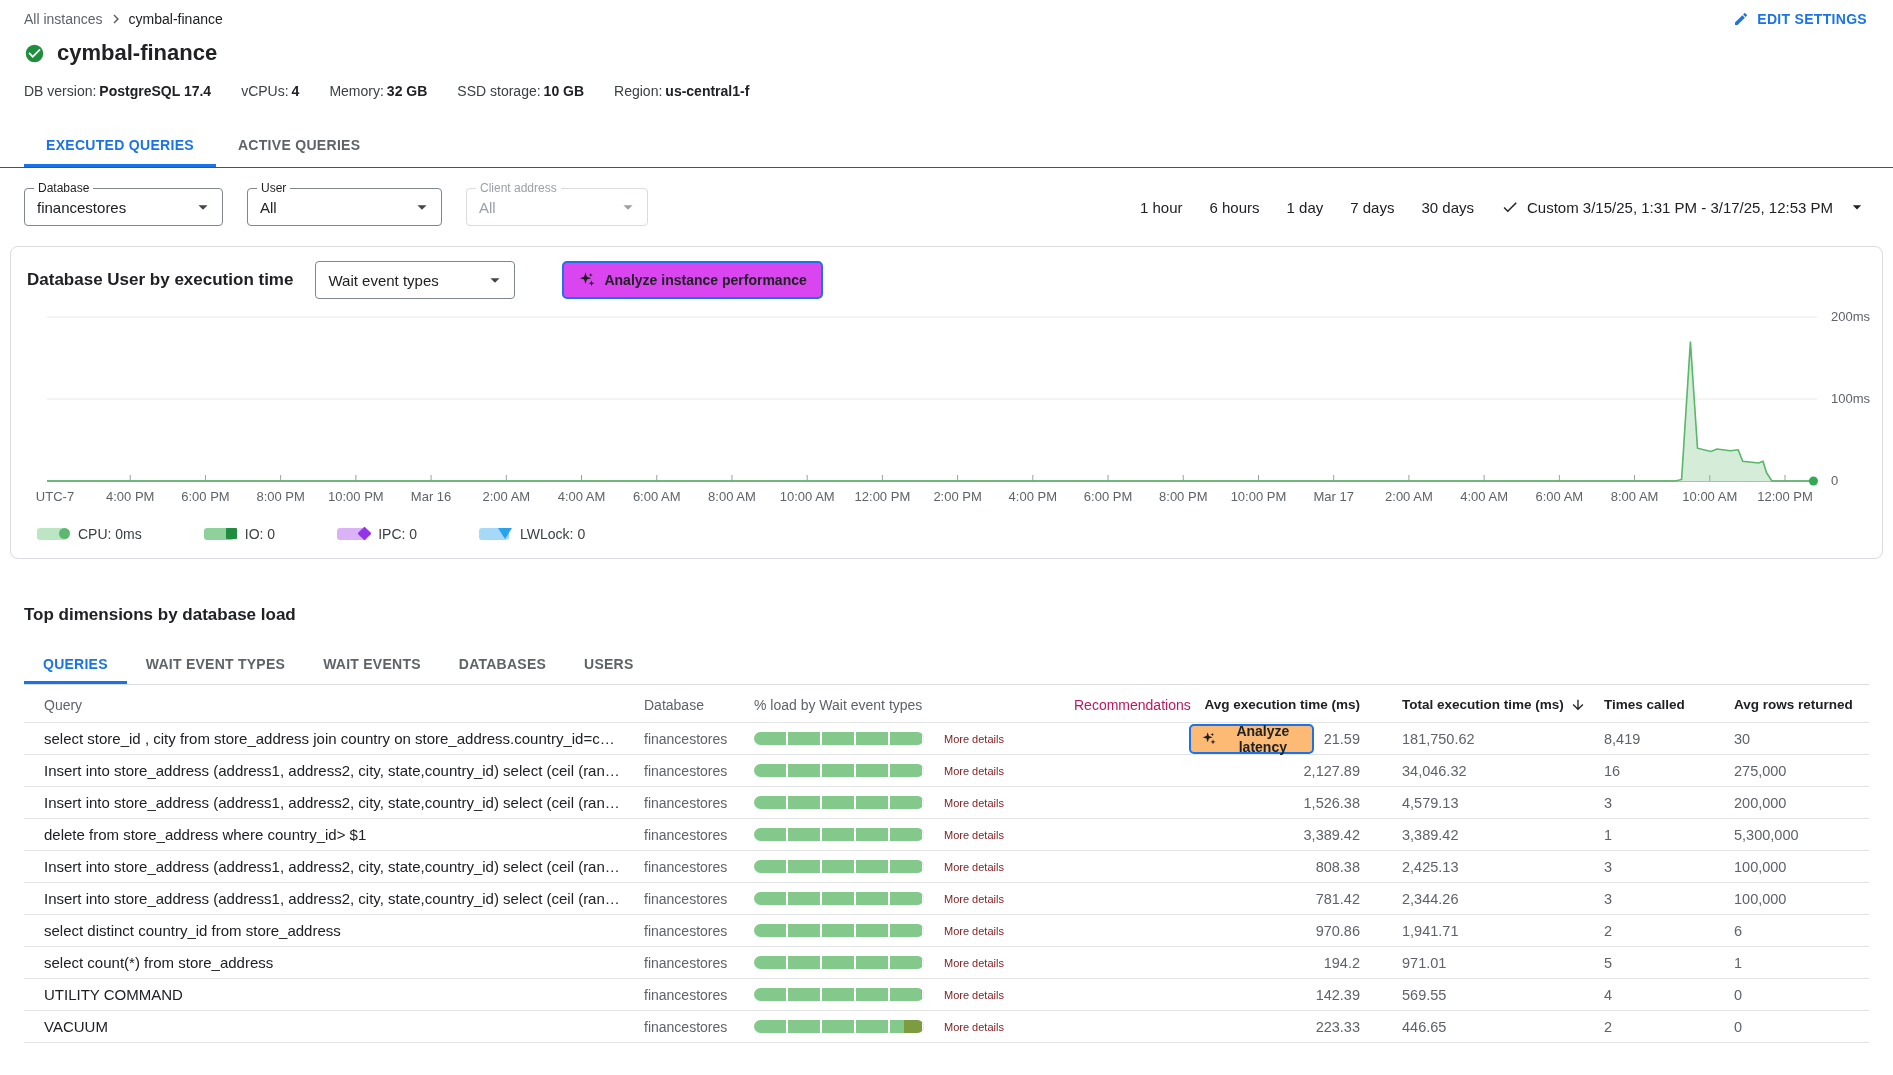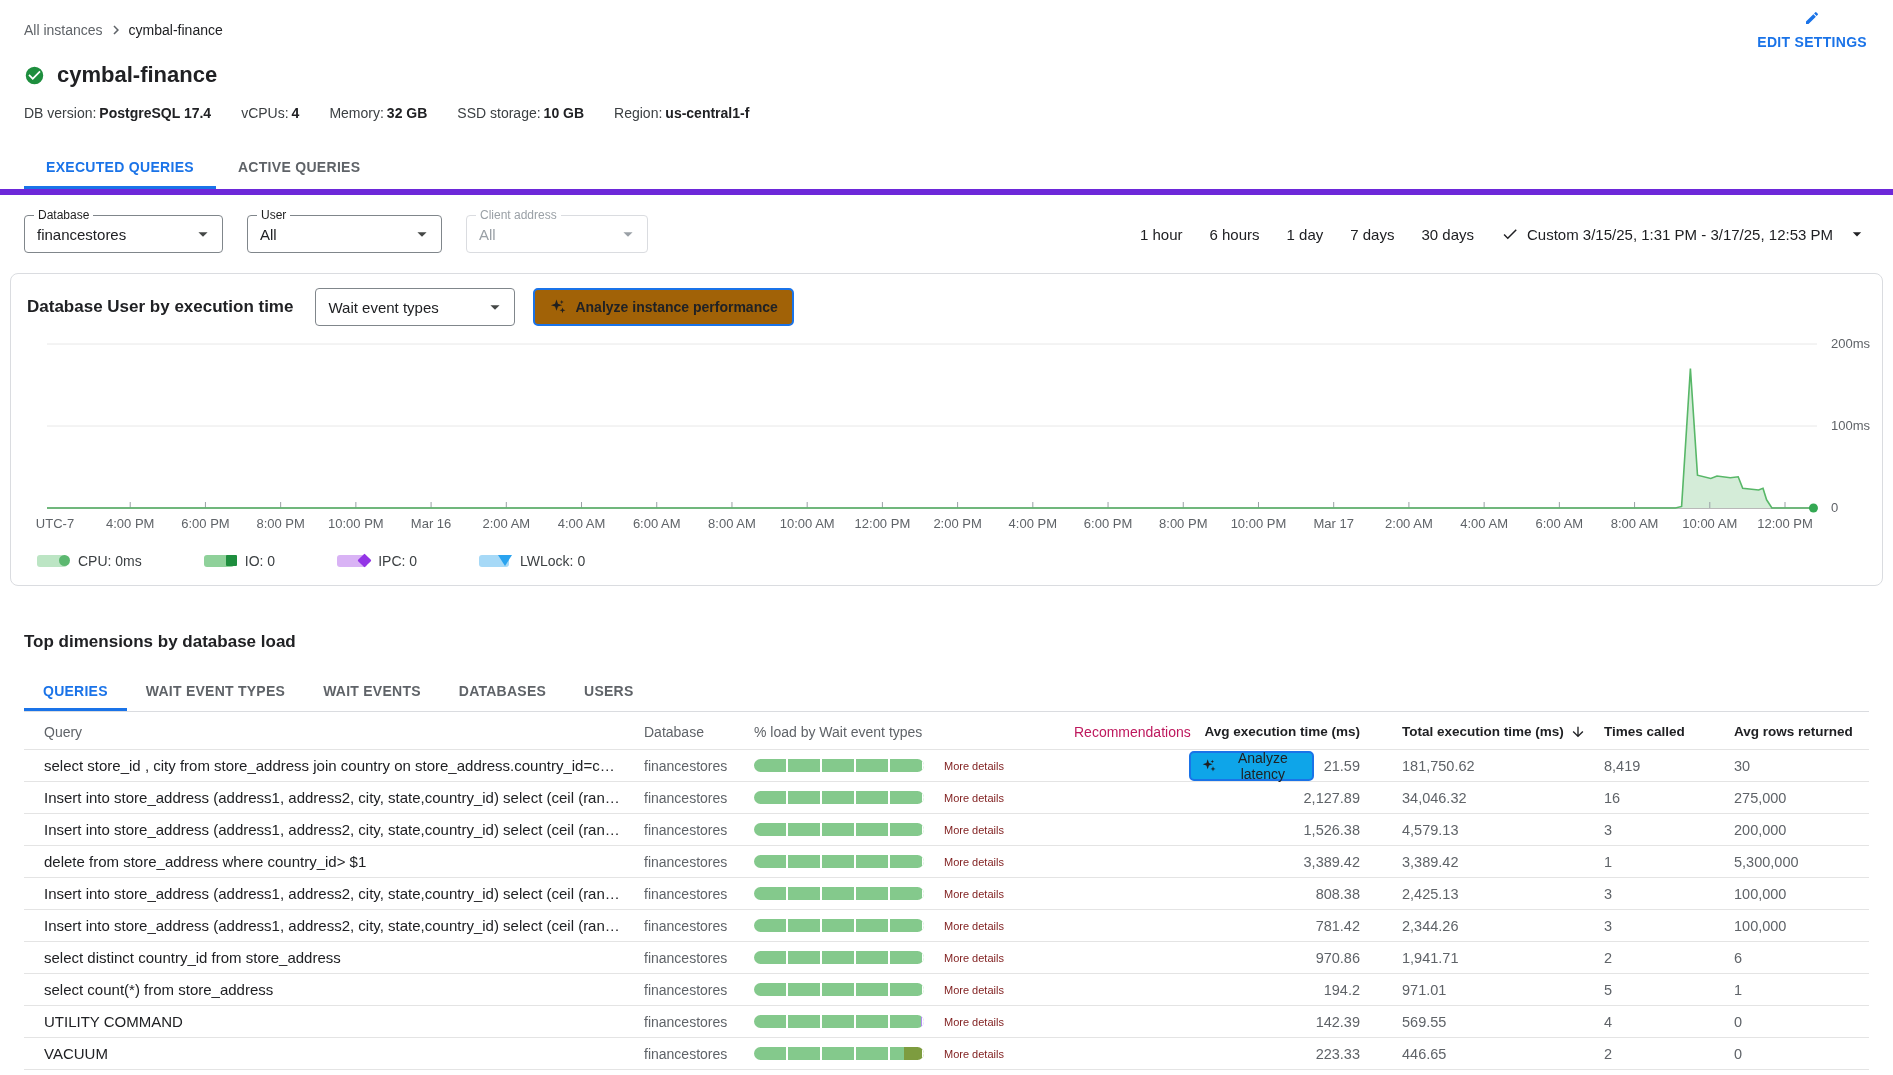--- a/index.html
+++ b/index.html
@@ -6,48 +6,48 @@
   html,body { margin:0; padding:0; background:#fff; }
   body {
     width:1893px; height:1075px; overflow:hidden;
     font-family:"Liberation Sans","DejaVu Sans",sans-serif;
     color:#202124; font-size:15px;
   }
   .topbar { display:flex; justify-content:space-between; align-items:center; padding:10px 26px 0 24px; }
   .breadcrumb { display:flex; align-items:center; gap:4px; font-size:14px; }
   .crumb-root { color:#5f6368; cursor:pointer; }
   .crumb-cur { color:#202124; }
-  .edit-settings { display:flex; align-items:center; gap:8px; color:#1a73e8; font-size:14px; font-weight:bold; letter-spacing:.3px; cursor:pointer;flex-direction:column; }
+  .edit-settings { display:flex; align-items:center; gap:8px; color:#1a73e8; font-size:14px; font-weight:bold; letter-spacing:.3px; cursor:pointer; }
   .title-row { display:flex; align-items:center; gap:12px; padding:12px 24px 0; }
   .page-title { font-size:22px; font-weight:bold; }
   .info-row { display:flex; gap:30px; padding:17px 24px 0; font-size:14px; color:#3c4043; }
   .info-pair b { color:#202124; margin-left:3px; }
 
-  .tabs-row { display:flex; margin-top:24px; border-bottom:6px solid #6d28d9; padding:0 24px; }
+  .tabs-row { display:flex; margin-top:24px; border-bottom:1px solid #6d28d9; padding:0 24px; }
   .tab { padding:14px 22px 11px; font-size:14px; font-weight:bold; letter-spacing:.3px; color:#5f6368; border-bottom:3px solid transparent; cursor:pointer; }
   .tab.active { color:#1a73e8; border-bottom-color:#1a73e8; }
 
   .filter-row { display:flex; align-items:center; padding:20px 26px 0 24px; }
   .mselect { position:relative; height:38px; border:1px solid #80868b; border-radius:4px; display:flex; align-items:center; justify-content:space-between; padding:0 8px 0 12px; margin-right:24px; cursor:pointer; background:#fff; }
   .mselect .flabel { position:absolute; top:-8px; left:9px; background:#fff; padding:0 4px; font-size:12px; color:#1f1f1f; }
   .mselect .fvalue { font-size:15px; color:#202124; }
   .mselect.disabled { border-color:#dadce0; cursor:default; }
   .mselect.disabled .flabel { color:#9aa0a6; }
   .mselect.disabled .fvalue { color:#9aa0a6; }
   .mselect svg { flex:0 0 auto; }
 
   .time-range { margin-left:auto; display:flex; align-items:center; gap:27px; font-size:15px; color:#202124; }
   .tr-opt { cursor:pointer; white-space:nowrap; }
   .tr-custom { display:flex; align-items:center; gap:8px; cursor:pointer; white-space:nowrap; }
 
   .chart-card { margin:20px 10px 0; border:1px solid #dadce0; border-radius:8px; }
   .card-head { display:flex; align-items:center; padding:14px 16px 6px 16px; }
   .card-title { font-size:17px; font-weight:bold; margin-right:22px; }
   .card-head .mselect { width:200px; margin-right:18px; }
-  .analyze-btn { display:flex; align-items:center; gap:8px; height:38px; padding:0 14px; background:#a16207; border:2px solid #1a73e8; border-radius:5px; font-size:14px; font-weight:bold; color:#202124; cursor:pointer; font-family:inherit; }
+  .analyze-btn { display:flex; align-items:center; gap:8px; height:38px; padding:0 14px; background:#d946ef; border:2px solid #1a73e8; border-radius:5px; font-size:14px; font-weight:bold; color:#202124; cursor:pointer; font-family:inherit;margin-left:29px; }
   .chart-wrap { padding:4px 0 0 6px; }
   .legend { display:flex; gap:62px; padding:8px 0 16px 26px; font-size:14px; color:#3c4043; }
   .legend-item { display:flex; align-items:center; gap:11px; }
   .swatch { position:relative; width:30px; height:12px; border-radius:3px; }
   .marker { position:absolute; right:-3px; top:0; width:11px; height:11px; }
   .marker.circle { border-radius:50%; }
   .marker.square { border-radius:1px; }
   .marker.diamond { transform:rotate(45deg) scale(.9); border-radius:1px; }
   .marker.triangle { width:0; height:0; background:transparent !important; border-left:7px solid transparent; border-right:7px solid transparent; border-top:11px solid currentColor; }
 
@@ -68,21 +68,21 @@
   .hcell.num-r { text-align:right; padding-right:9px; }
   .c-query { font-size:15px; color:#202124; white-space:nowrap; overflow:hidden; text-overflow:ellipsis; padding-right:24px; }
   .c-db { font-size:14px; color:#5f6368; }
   .c-details { font-size:11px; color:#7f1d1d; cursor:pointer; }
   .c-num { font-size:14.5px; color:#5f6368; }
   .c-avg { display:flex; align-items:center; justify-content:flex-end; gap:10px; padding-right:9px; }
   .c-total { padding-left:33px; }
   .loadbar { position:relative; width:170px; height:13px; border-radius:7px; overflow:hidden; display:flex; }
   .loadbar .seg { height:100%; }
   .loadbar .gaps { position:absolute; inset:0; background:repeating-linear-gradient(90deg,transparent 0 32px,#fff 32px 34px); }
-  .latency-btn { display:flex; align-items:center; gap:7px; height:30px; padding:0 10px; background:#0ea5e9; border:2px solid #1a73e8; border-radius:5px; font-size:14px; font-weight:normal; color:#202124; cursor:pointer; font-family:inherit; }
+  .latency-btn { display:flex; align-items:center; gap:7px; height:30px; padding:0 10px; background:#fdba74; border:2px solid #1a73e8; border-radius:5px; font-size:14px; font-weight:bold; color:#202124; cursor:pointer; font-family:inherit; }
 
   .pagination { display:flex; align-items:center; justify-content:flex-end; gap:34px; padding:13px 30px 0 0; font-size:15px; color:#44474a; }
 </style>
 </head>
 <body>
 
 <div class="topbar">
   <div class="breadcrumb">
     <span class="crumb-root">All instances</span>
     <span style="display:flex">

